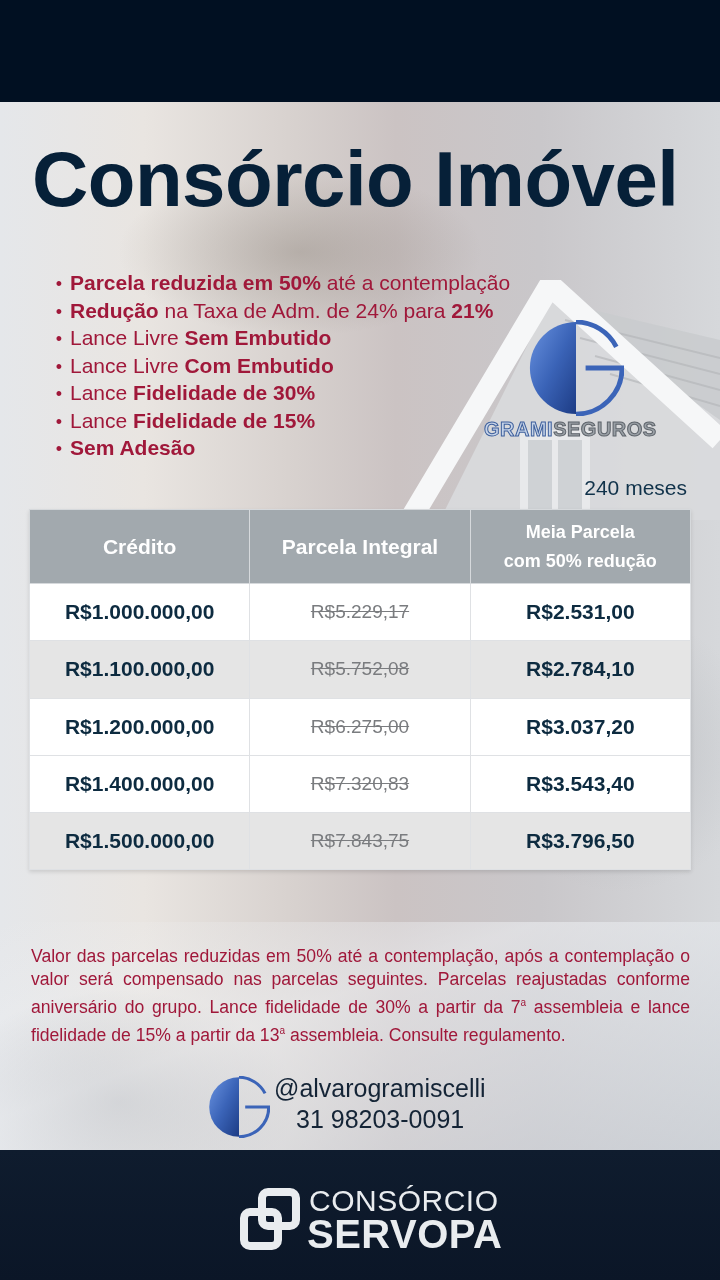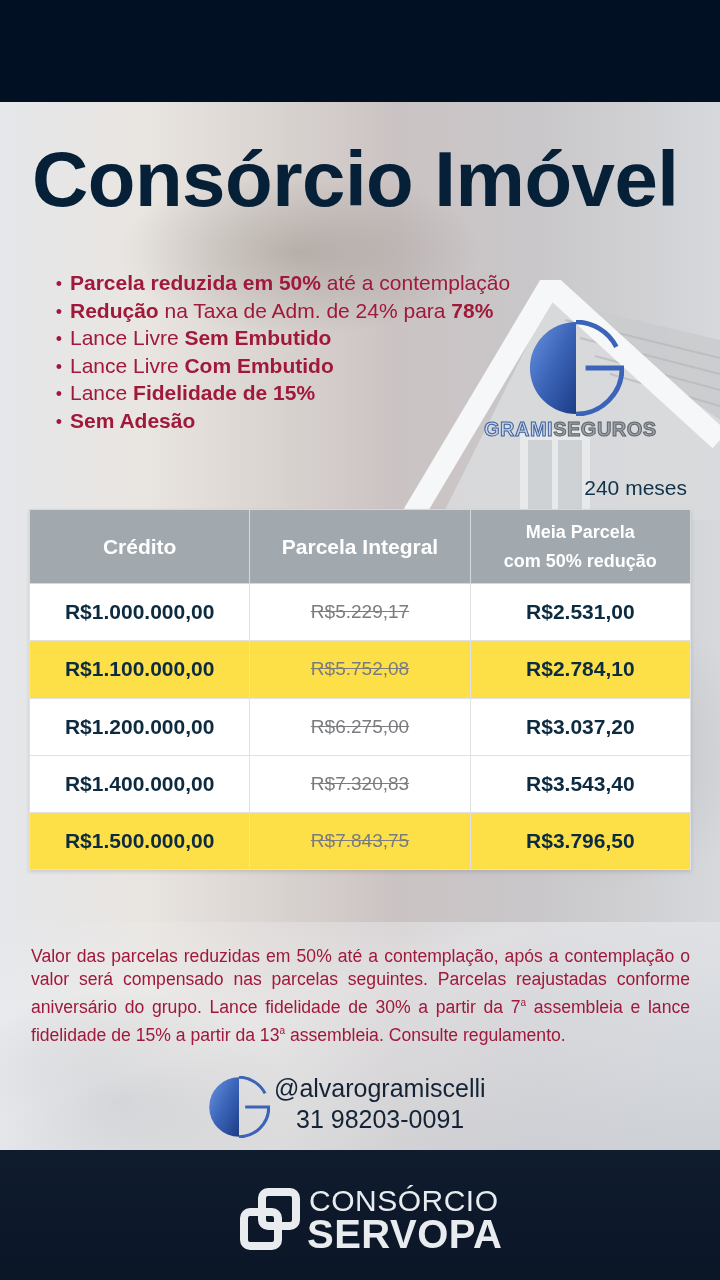--- a/index.html
+++ b/index.html
@@ -73,21 +73,21 @@
     background: #a2a9ae; color: #ffffff; font-weight: 600;
     height: 74px; border: 1px solid #d6d9dc; text-align: center;
     font-size: 21px; line-height: 28px;
   }
   .price-table th.small { font-size: 18px; line-height: 29px; }
   .price-table td {
     height: 57.3px; text-align: center; border: 1px solid #dfe1e4;
     font-size: 21px; color: #0d2b40;
   }
   .price-table tr.odd td { background: #ffffff; }
-  .price-table tr.even td { background: #fde047; }
+  .price-table tr.even td { background: #e5e5e5; }
   .price-table td.credit, .price-table td.half { font-weight: 700; }
   .price-table td.full { color: #7a7c7f; text-decoration: line-through; font-size: 19px; }
   .disclaimer {
     position: absolute; left: 31px; top: 945px; width: 659px;
     font-size: 17.6px; line-height: 23.2px; color: #a0183a; text-align: justify;
   }
   .disclaimer sup { font-size: 10px; }
   .contact-g {
     position: absolute; left: 208px; top: 1076px; width: 62px; height: 62px;
   }
@@ -131,23 +131,24 @@
   <polyline points="10,240 150,5 320,160" fill="none" stroke="#f6f7f8" stroke-width="22"></polyline>
   <rect x="120" y="150" width="70" height="90" fill="#e8e9eb"></rect>
   <rect x="128" y="160" width="24" height="70" fill="#cfd2d5"></rect>
   <rect x="158" y="160" width="24" height="70" fill="#cfd2d5"></rect>
 </svg>
 
 <h1 class="title">Consórcio Imóvel</h1>
 
 <ul class="benefits">
   <li><b>Parcela reduzida em 50%</b><span> até a contemplação</span><b></b></li>
-  <li><b>Redução</b><span> na Taxa de Adm. de 24% para </span><b>78%</b></li>
+  <li><b>Redução</b><span> na Taxa de Adm. de 24% para </span><b>21%</b></li>
   <li><b></b><span>Lance Livre </span><b>Sem Embutido</b></li>
   <li><b></b><span>Lance Livre </span><b>Com Embutido</b></li>
+  <li><b></b><span>Lance </span><b>Fidelidade de 30%</b></li>
   <li><b></b><span>Lance </span><b>Fidelidade de 15%</b></li>
   <li><b>Sem Adesão</b><span></span><b></b></li>
 </ul>
 
 <div class="grami-logo">
   <svg class="grami-g" viewBox="0 0 100 100">
     <defs>
       <linearGradient id="gGrad" x1="0" y1="0" x2="1" y2="1">
         <stop offset="0" stop-color="#6a93e0"></stop>
         <stop offset="0.5" stop-color="#3b64b8"></stop>

